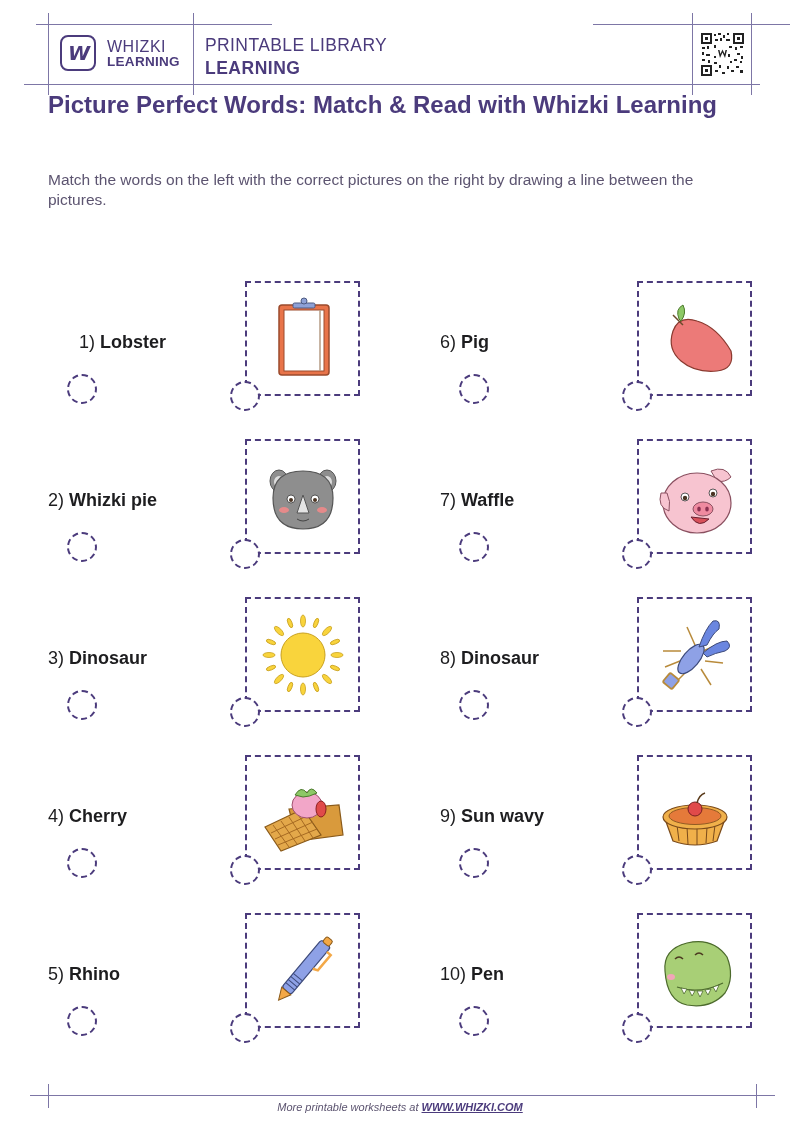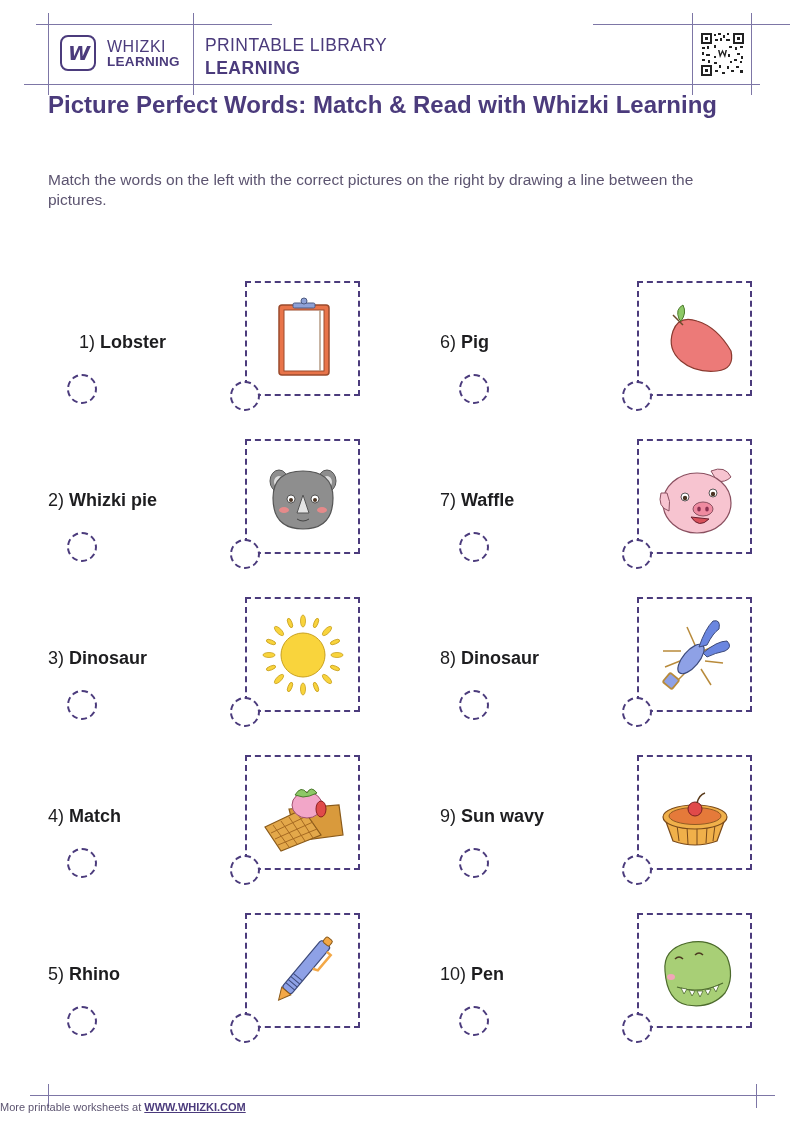--- a/index.html
+++ b/index.html
@@ -35,22 +35,22 @@
   .word .num { font-weight:normal; }
   .word .label { font-weight:bold; }
   .dot-circle { position:absolute; width:30px; height:30px; border:2px dashed #4b3b7c;
                 border-radius:50%; box-sizing:border-box; background:transparent; }
   .pic-box { position:absolute; width:115px; height:115px; border:2px dashed #4b3b7c;
              box-sizing:border-box; background:#fff; }
   .pic-box svg { position:absolute; left:12px; top:12px; width:88px; height:88px; }
   .corner-circle { position:absolute; width:30px; height:30px; border:2px dashed #4b3b7c;
                    border-radius:50%; box-sizing:border-box; background:#fff; }
 
-  .footer { position:absolute; left:0; top:1101px; width:800px; text-align:left;
-            font-size:11px; color:#5c5470; font-family:"Liberation Sans",sans-serif; }
+  .footer { position:absolute; left:0; top:1101px; width:800px; text-align:center;
+            font-size:11px; color:#5c5470; font-family:"Liberation Sans",sans-serif;font-style:italic; }
   .footer a { color:#4b3b7c; font-weight:bold; text-decoration:underline; }
 </style>
 </head>
 <body>
 
 <div class="hline" style="left:36px; top:24px; width:236px;"></div>
 <div class="hline" style="left:593px; top:24px; width:197px;"></div>
 <div class="hline" style="left:24px; top:84px; width:736px;"></div>
 <div class="vline" style="left:48px; top:13px; height:82px;"></div>
 <div class="vline" style="left:193px; top:13px; height:82px;"></div>
@@ -181,21 +181,21 @@
       <ellipse cx="31" cy="76" rx="2" ry="5" transform="rotate(22 31 76)"></ellipse>
       <ellipse cx="57" cy="76" rx="2" ry="5" transform="rotate(-22 57 76)"></ellipse>
     </g>
     <circle cx="44" cy="44" r="22" fill="#f9d43c" stroke="#c9a11e" stroke-width="1"></circle>
   </svg>
 </div>
 <div class="corner-circle" style="left:230px; top:697px;"></div>
 
 <div class="word" style="left:48px; top:806px;">
   <span class="num">4)</span>
-  <span class="label">Match</span>
+  <span class="label">Cherry</span>
 </div>
 <div class="dot-circle" style="left:67px; top:848px;"></div>
 <div class="pic-box" style="left:245px; top:755px;">
   <svg viewBox="0 0 88 88">
     <path d="M30 40 L80 36 L84 66 L38 72 Z" fill="#d99a3c" stroke="#8a5a1a" stroke-width="1.2"></path>
     <path d="M6 58 L44 40 L62 66 L22 82 Z" fill="#e3a84a" stroke="#8a5a1a" stroke-width="1.2"></path>
     <g stroke="#a66a22" stroke-width="1">
       <line x1="14" y1="56" x2="30" y2="78"></line>
         <line x1="22" y1="52" x2="38" y2="75"></line>
         <line x1="30" y1="48" x2="46" y2="72"></line>

